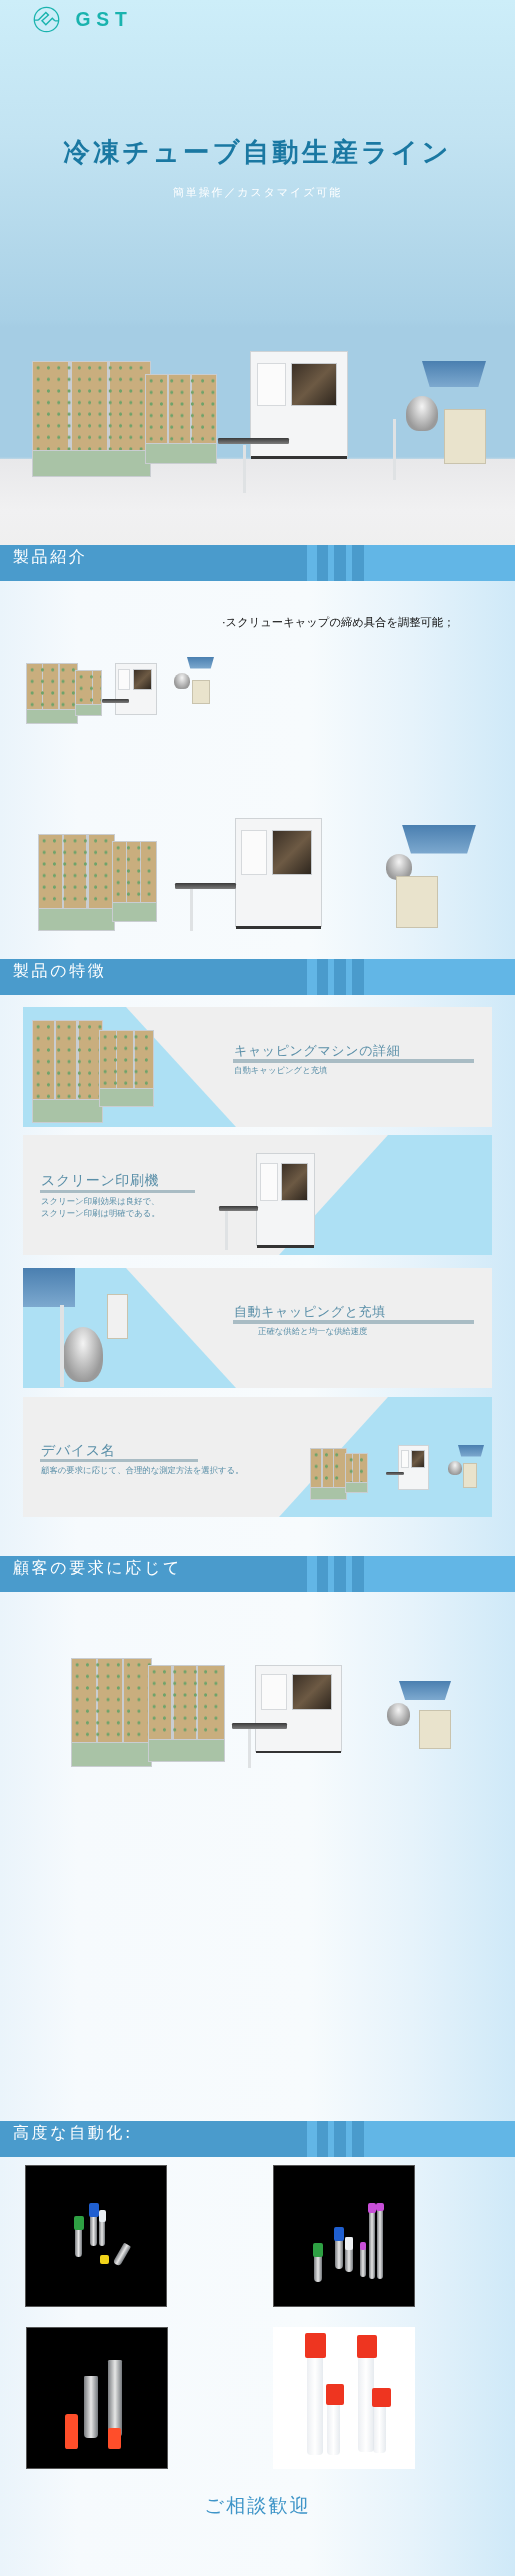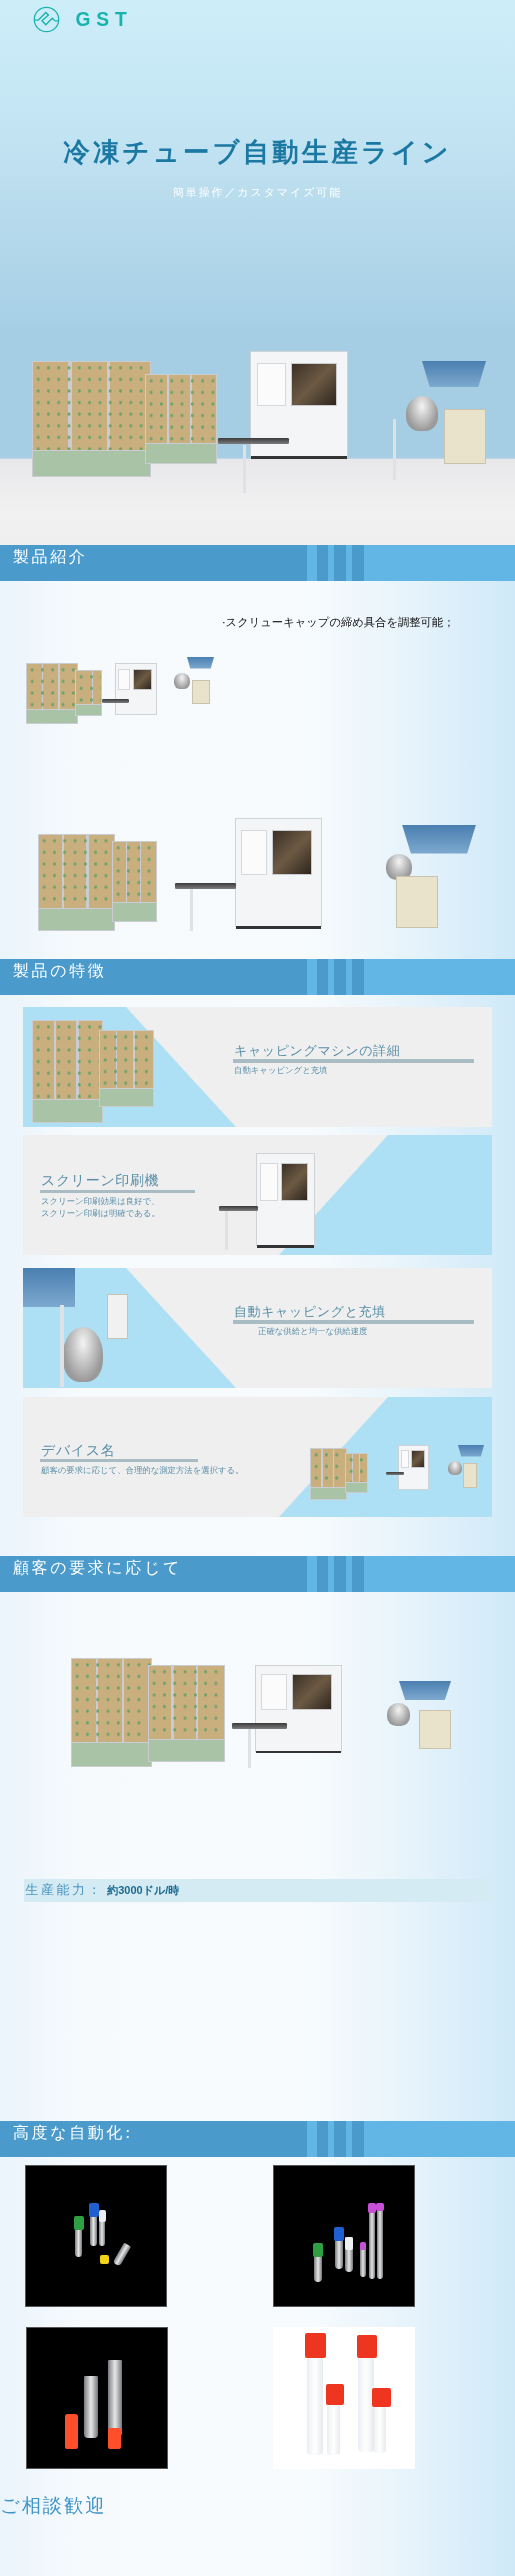--- a/index.html
+++ b/index.html
@@ -150,21 +150,21 @@
 
   
   .sample { width: 142px; height: 142px; }
   .sample.dark { background: #000; border: 0.6px solid #555; }
   .sample.light { background: #fff; }
   .tube { position: absolute; border-radius: 1.3px 1.3px 3.9px 3.9px;
     background: linear-gradient(90deg, rgba(220,225,232,.55), rgba(255,255,255,.9), rgba(210,218,226,.55)); }
   .cap { position: absolute; border-radius: 1.9px; }
 
   .contact {
-    left: 0; top: 2492px; width: 515px; 
+    left: 0; top: 2492px; width: 515px; text-align: center;
     font-size: 19.3px; color: #3f95c8; letter-spacing: 1.9px;
   }
 </style>
 </head>
 <body>
 
 <div class="abs hero"></div>
 <div class="abs hero-floor-top"></div>
 <div class="abs hero-floor"></div>
 
@@ -305,24 +305,20 @@
       <div class="base"></div>
     </div>
   <div class="m-conveyor" style="left:161px;top:68px;width:55px;"></div>
   <div class="m-leg" style="left:177px;top:74px;height:39px;"></div>
   <div class="m-hopper" style="left:328px;top:26px;width:52px;height:19.3px;"></div>
   <div class="m-bowl" style="left:316px;top:48px;width:23px;height:23px;"></div>
   <div class="m-feeder" style="left:348px;top:55px;width:32px;height:39px;"></div>
 </div>
 
 <div class="abs param-table">
-  <div class="param-row r2">
-    <span>生産能力：</span>
-    <span class="val">約3000ドル/時</span>
-  </div>
 </div>
 
 <div class="abs sec-bar" style="top:2121px;">
   <span class="label">高度な自動化:</span>
 </div>
 
 <div class="abs sample dark" style="left:24.5px;top:2165px;" title="冷凍チューブ 緑・青・白・黄色キャップ">
   <div class="tube" style="left:49px;top:59px;width:7.7px;height:32px;"></div>
   <div class="cap" style="left:48px;top:50px;width:10.3px;height:14px;background:#2ea043;"></div>
   <div class="tube" style="left:64px;top:48px;width:7.7px;height:32px;"></div>

